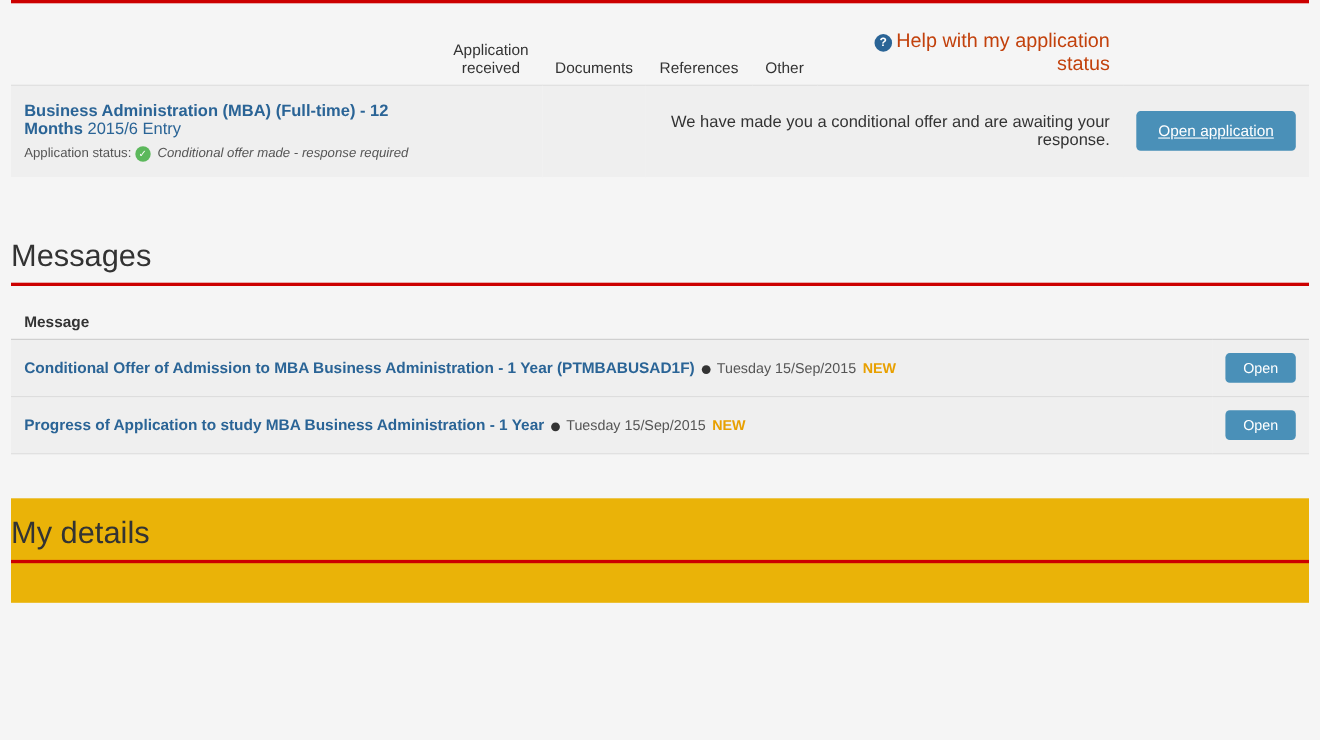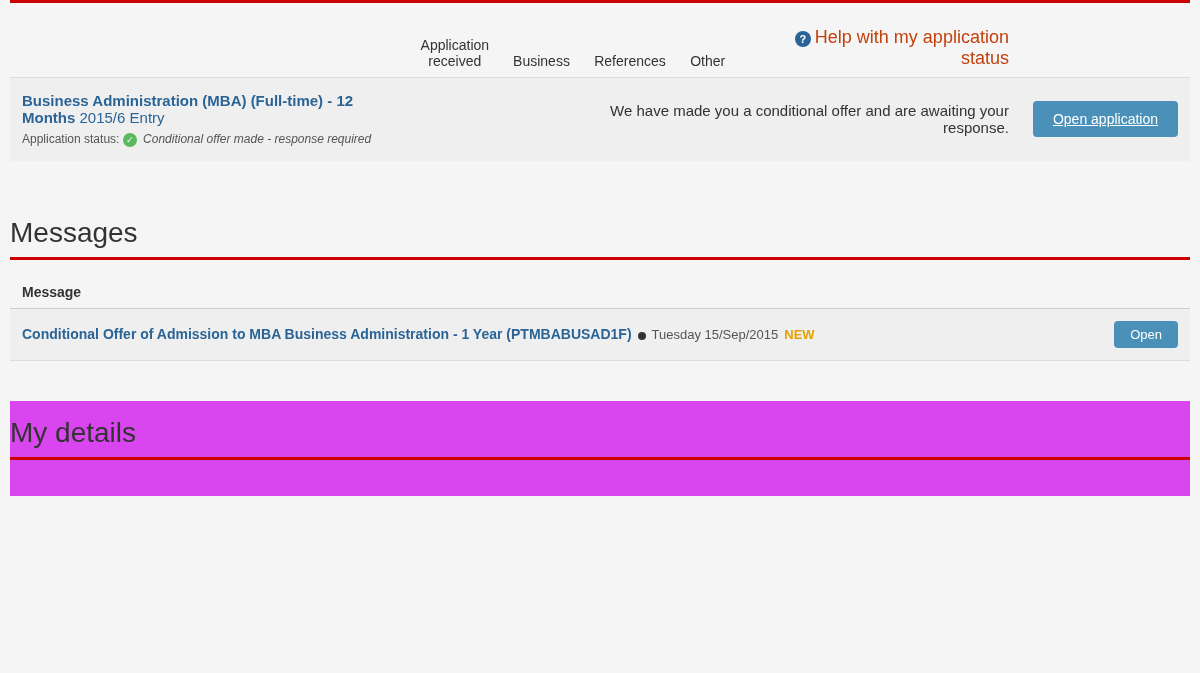--- a/index.html
+++ b/index.html
@@ -221,42 +221,42 @@
       float: right;
     }
 
     .message-row td.msg-action {
       text-align: right;
       width: 80px;
     }
 
     
     .details-section {
-      background: #d946ef;
+      background: #eab308;
       padding-bottom: 20px;
     }
 
     .section-spacing {
       margin-bottom: 20px;
     }
   </style>
 </head>
 <body>
 
 <div class="page-wrapper">
 
   <div class="applications-section section-spacing">
     <div class="red-divider"></div>
 
     <table class="applications-table">
       <thead>
         <tr class="applications-header-row">
           <th class="app-name-col"></th>
           <th>Application received</th>
-          <th>Business</th>
+          <th>Documents</th>
           <th>References</th>
           <th>Other</th>
           <th class="help-col">
             <span class="help-icon">?</span><a class="help-link" href="#">Help with my application status</a>
           </th>
         </tr>
       </thead>
       <tbody>
         <tr class="application-row">
           <td class="app-info">
@@ -296,20 +296,26 @@
           <th></th>
         </tr>
       </thead>
       <tbody id="messages-tbody">
       <tr class="message-row">
             <td><a class="message-link" href="#">Conditional Offer of Admission to MBA Business Administration - 1 Year (PTMBABUSAD1F)</a><span class="message-dot"></span><span class="message-date">Tuesday 15/Sep/2015</span><span class="new-badge">NEW</span></td>
             <td class="msg-action">
               <button class="open-msg-btn">Open</button>
             </td>
           </tr>
+          <tr class="message-row">
+            <td><a class="message-link" href="#">Progress of Application to study MBA Business Administration - 1 Year</a><span class="message-dot"></span><span class="message-date">Tuesday 15/Sep/2015</span><span class="new-badge">NEW</span></td>
+            <td class="msg-action">
+              <button class="open-msg-btn">Open</button>
+            </td>
+          </tr>
         </tbody>
     </table>
   </div>
 
   <div class="details-section section-spacing">
     <h1 class="section-heading">My details</h1>
     <div class="red-divider"></div>
   </div>
 
 </div>

